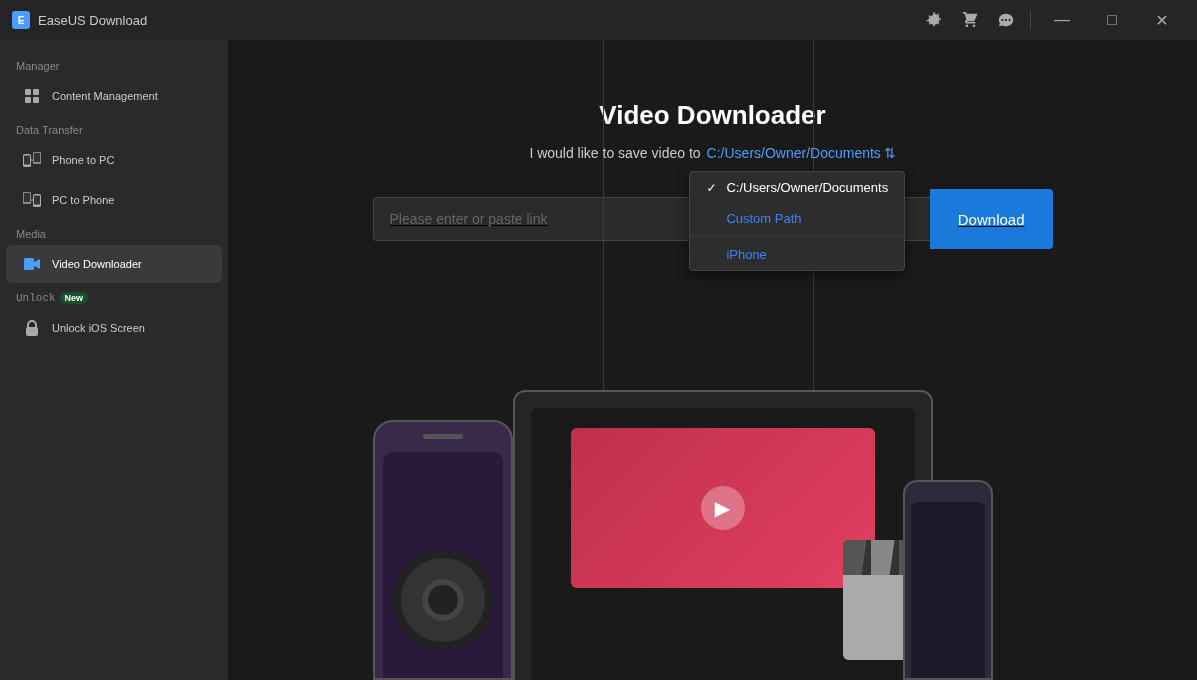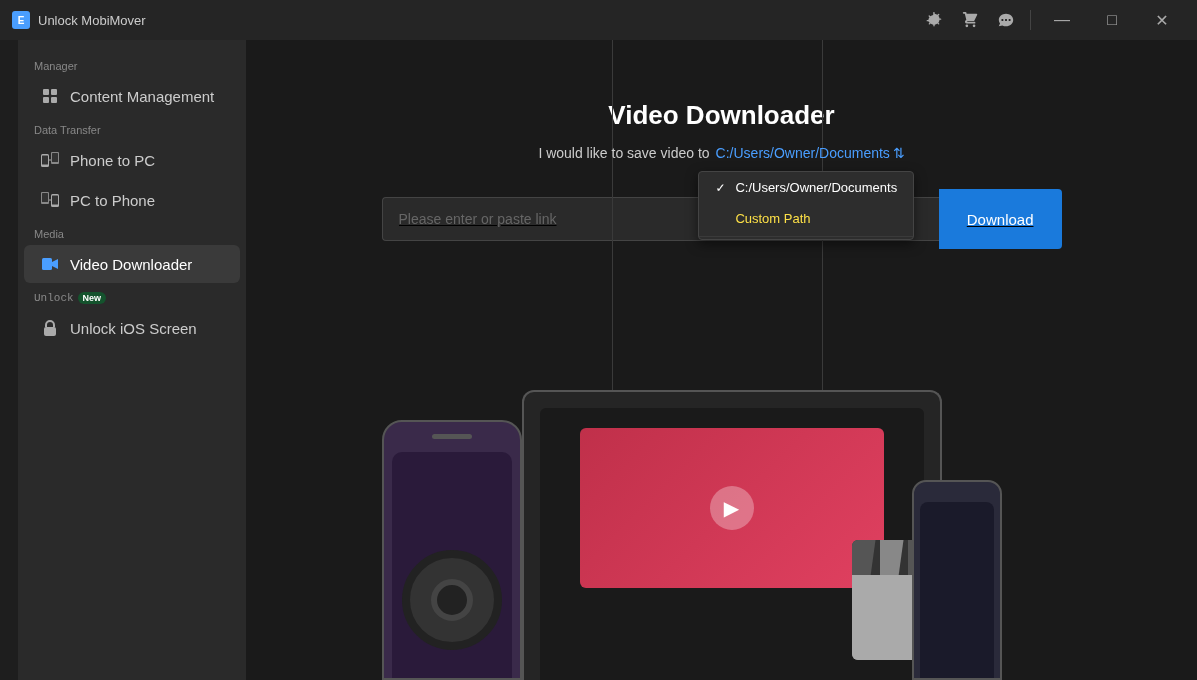--- a/index.html
+++ b/index.html
@@ -73,21 +73,20 @@
       color: #aaa;
       font-size: 16px;
       cursor: pointer;
     }
 
     
     .main-layout {
       display: flex;
       flex: 1;
       overflow: hidden;
-      padding-left: 18px;
     }
 
     
     .sidebar {
       width: 228px;
       background: #2a2a2a;
       flex-shrink: 0;
       display: flex;
       flex-direction: column;
       padding: 12px 0;
@@ -99,21 +98,21 @@
       padding: 8px 16px 4px 16px;
       text-transform: none;
       letter-spacing: 0;
     }
     .nav-item {
       display: flex;
       align-items: center;
       gap: 10px;
       padding: 9px 16px;
       color: #ccc;
-      font-size: 15px;
+      font-size: 11px;
       cursor: pointer;
       border-radius: 6px;
       margin: 1px 6px;
     }
     .nav-item.active {
       background: #3a3a3a;
       color: #fff;
     }
     .nav-icon {
       width: 20px;
@@ -183,21 +182,21 @@
       left: 160px;
       background: #2d2d2d;
       border: 1px solid #444;
       border-radius: 4px;
       min-width: 200px;
       z-index: 100;
       box-shadow: 0 4px 12px rgba(0,0,0,0.5);
     }
     .dropdown-item {
       padding: 8px 16px;
-      color: #fde047;
+      color: #3b82f6;
       font-size: 13px;
       cursor: pointer;
       display: flex;
       align-items: center;
       gap: 8px;
     }
     .dropdown-item.checked { color: #fff; }
     .dropdown-divider {
       height: 1px;
       background: #3a3a3a;
@@ -431,21 +430,21 @@
       width: 18px;
       height: 18px;
     }
   </style>
 </head>
 <body>
 
 <div class="title-bar">
   <div class="title-bar-left">
     <div class="title-bar-logo">E</div>
-    <span>Unlock MobiMover</span>
+    <span>EaseUS Download</span>
   </div>
   <div class="title-bar-controls">
     <div class="title-icon-btn">
       <svg class="svg-icon" viewBox="0 0 20 20" fill="#aaa">
         <path d="M10 13a3 3 0 100-6 3 3 0 000 6z"></path>
         <path fill-rule="evenodd" d="M10 1a.75.75 0 01.75.75v1.19a6.982 6.982 0 013.08 1.28l.84-.84a.75.75 0 111.06 1.06l-.84.84a6.981 6.981 0 011.28 3.08h1.19a.75.75 0 010 1.5h-1.19a6.981 6.981 0 01-1.28 3.08l.84.84a.75.75 0 11-1.06 1.06l-.84-.84a6.982 6.982 0 01-3.08 1.28v1.19a.75.75 0 01-1.5 0v-1.19a6.982 6.982 0 01-3.08-1.28l-.84.84a.75.75 0 11-1.06-1.06l.84-.84A6.981 6.981 0 013.69 11.5H2.5a.75.75 0 010-1.5h1.19a6.981 6.981 0 011.28-3.08l-.84-.84a.75.75 0 011.06-1.06l.84.84a6.982 6.982 0 013.08-1.28V1.75A.75.75 0 0110 1z" clip-rule="evenodd"></path>
       </svg>
     </div>
     <div class="title-icon-btn">
       <svg class="svg-icon" viewBox="0 0 20 20" fill="#aaa">
@@ -552,20 +551,24 @@
         <div class="dropdown-menu">
           <div class="dropdown-item checked">
             <span class="check-mark">✓</span>
             <span>C:/Users/Owner/Documents</span>
           </div>
           <div class="dropdown-item">
             <span class="check-mark">&nbsp;</span>
             <span>Custom Path</span>
           </div>
           <div class="dropdown-divider"></div>
+          <div class="dropdown-item">
+            <span class="check-mark">&nbsp;</span>
+            <span>iPhone</span>
+          </div>
         </div>
       </div>
 
       <div class="url-row">
         <input class="url-input" type="text" placeholder="Please enter or paste link" style="">
         <button class="download-btn">Download</button>
       </div>
     </div>
 
     <div class="illustration">

